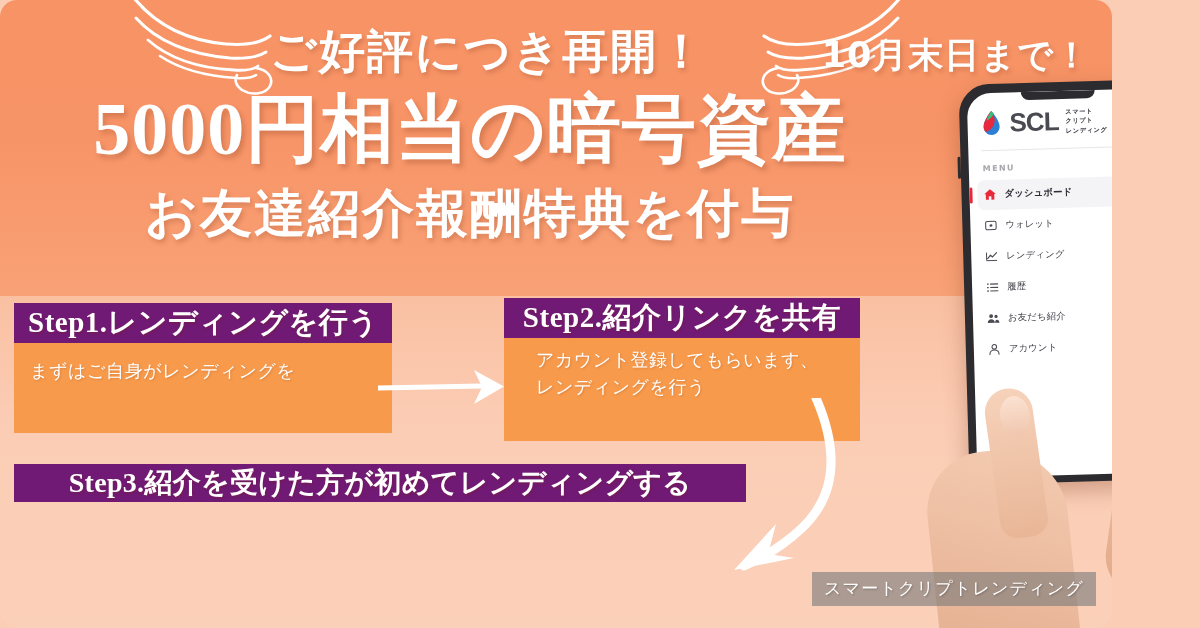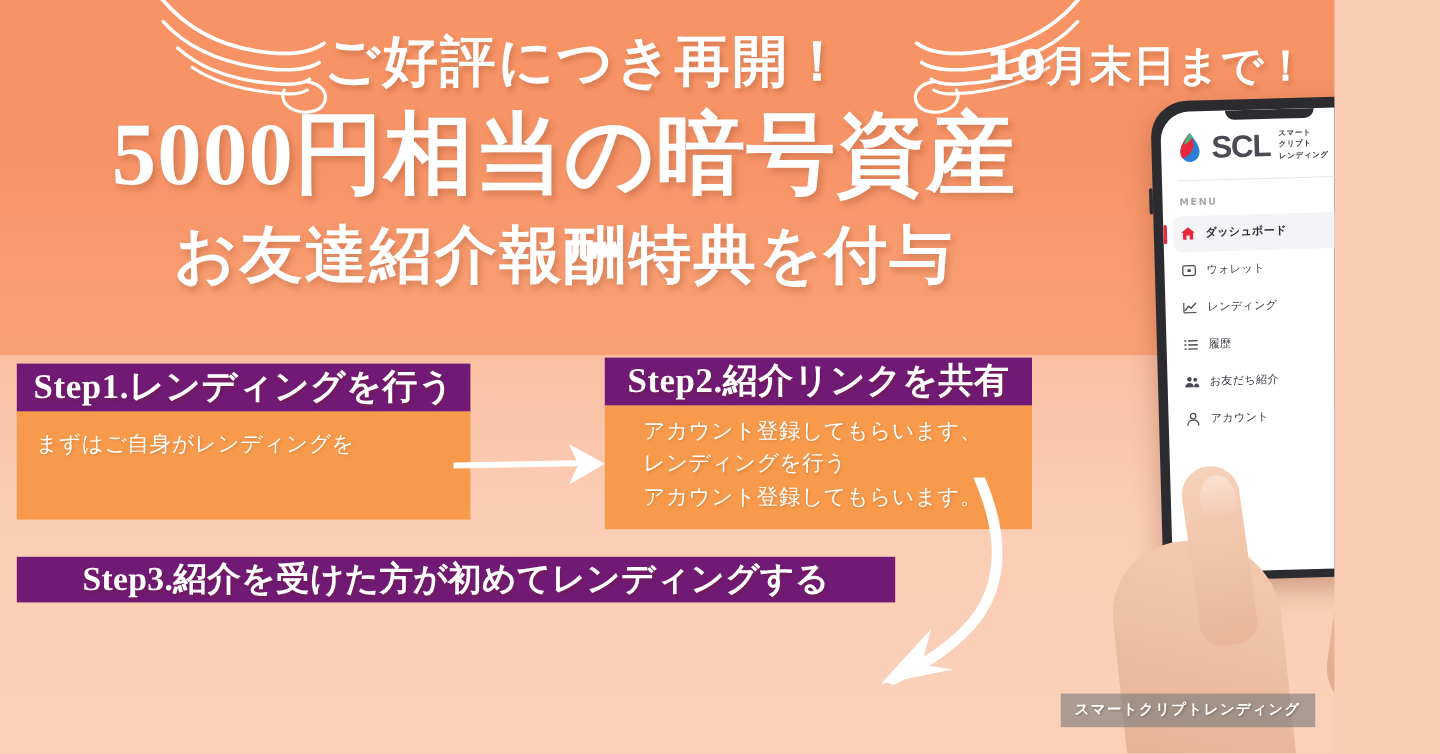--- a/index.html
+++ b/index.html
@@ -7,20 +7,21 @@
   body {
     font-family:"Liberation Sans", sans-serif;
     background:#FBCDB5;
     position:relative;
   }
   #banner {
     position:absolute; inset:0;
     width:1112px; height:628px;
     overflow:hidden;
     background:#FBCDB5;
+    border-radius:17px;
   }
   
   .bg-top {
     position:absolute; left:0; top:0; width:1200px; height:300px;
     background:linear-gradient(180deg,#F79364 0%,#F79467 45%,#F9A277 100%);
   }
   .bg-lower {
     position:absolute; left:0; top:296px; width:1200px; height:332px;
     background:linear-gradient(180deg,#FAC0A2 0%,#FBCDB5 40%,#FBD0B9 100%);
   }
@@ -208,21 +209,21 @@
   
   .arrow-straight { position:absolute; left:378px; top:363px; }
   .arrow-curved   { position:absolute; left:690px; top:398px; }
 
   
   .brand-badge {
     position:absolute; right:16px; bottom:22px;
     background:rgba(122,122,122,.62);
     padding:5px 12px 6px 12px;
     font-family:"DejaVu Sans", sans-serif;
-    font-weight:700; font-size:12px; letter-spacing:1.2px;
+    font-weight:400; font-size:17px; letter-spacing:1.2px;
     color:#ffffff; white-space:nowrap;
     text-shadow:1px 1px 2px rgba(0,0,0,.25);
   }
 </style>
 </head>
 <body>
 
 <div id="banner">
 
   <div class="bg-top"></div>
@@ -358,21 +359,20 @@
     <div class="step-body">
       <p> まずはご自身がレンディングを</p>
     </div>
   </div>
 
   <div class="step-box" id="step2">
     <div class="step-head">Step2.紹介リンクを共有</div>
     <div class="step-body">
       <p>アカウント登録してもらいます、</p>
       <p>レンディングを行う</p>
-      <p>アカウント登録してもらいます。</p>
     </div>
   </div>
 
   <div class="step-box" id="step3">
     <div class="step-head">Step3.紹介を受けた方が初めてレンディングする</div>
   </div>
 
   <div class="arrow-straight">
     <svg width="130" height="48" viewBox="0 0 130 48">
       <path d="M0 25 L104 23" stroke="#ffffff" stroke-width="5" fill="none" stroke-linecap="round"></path>

